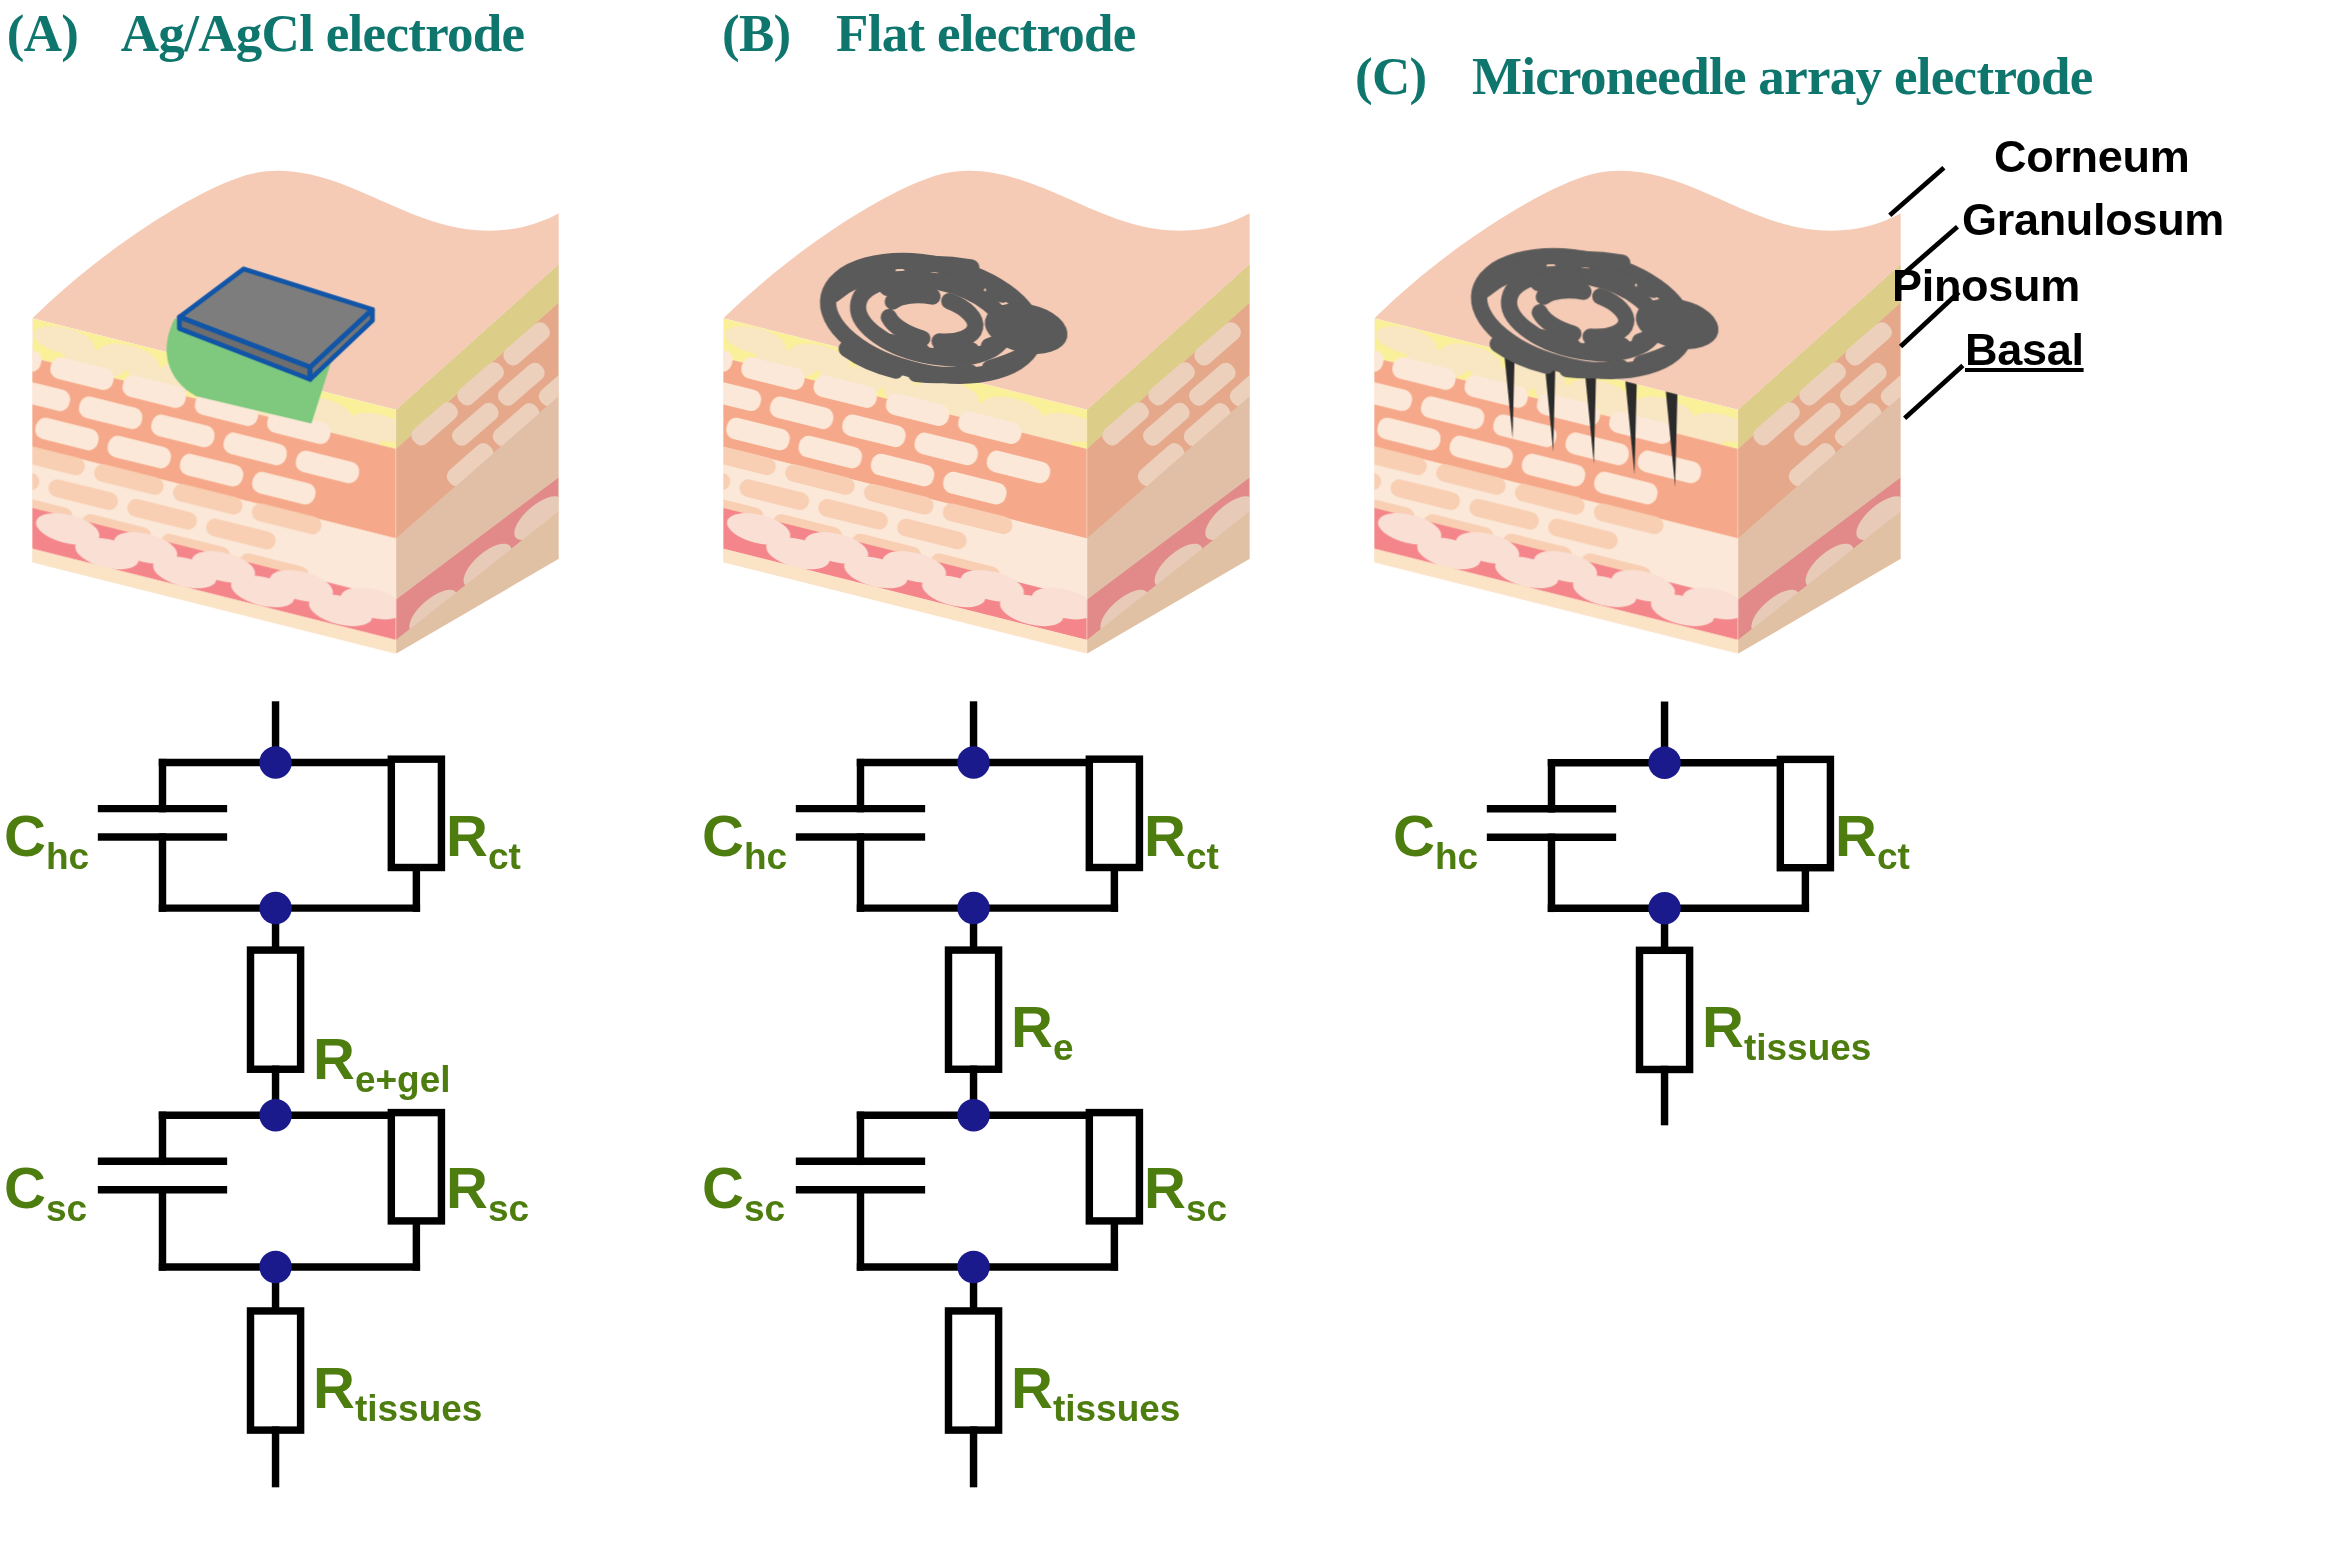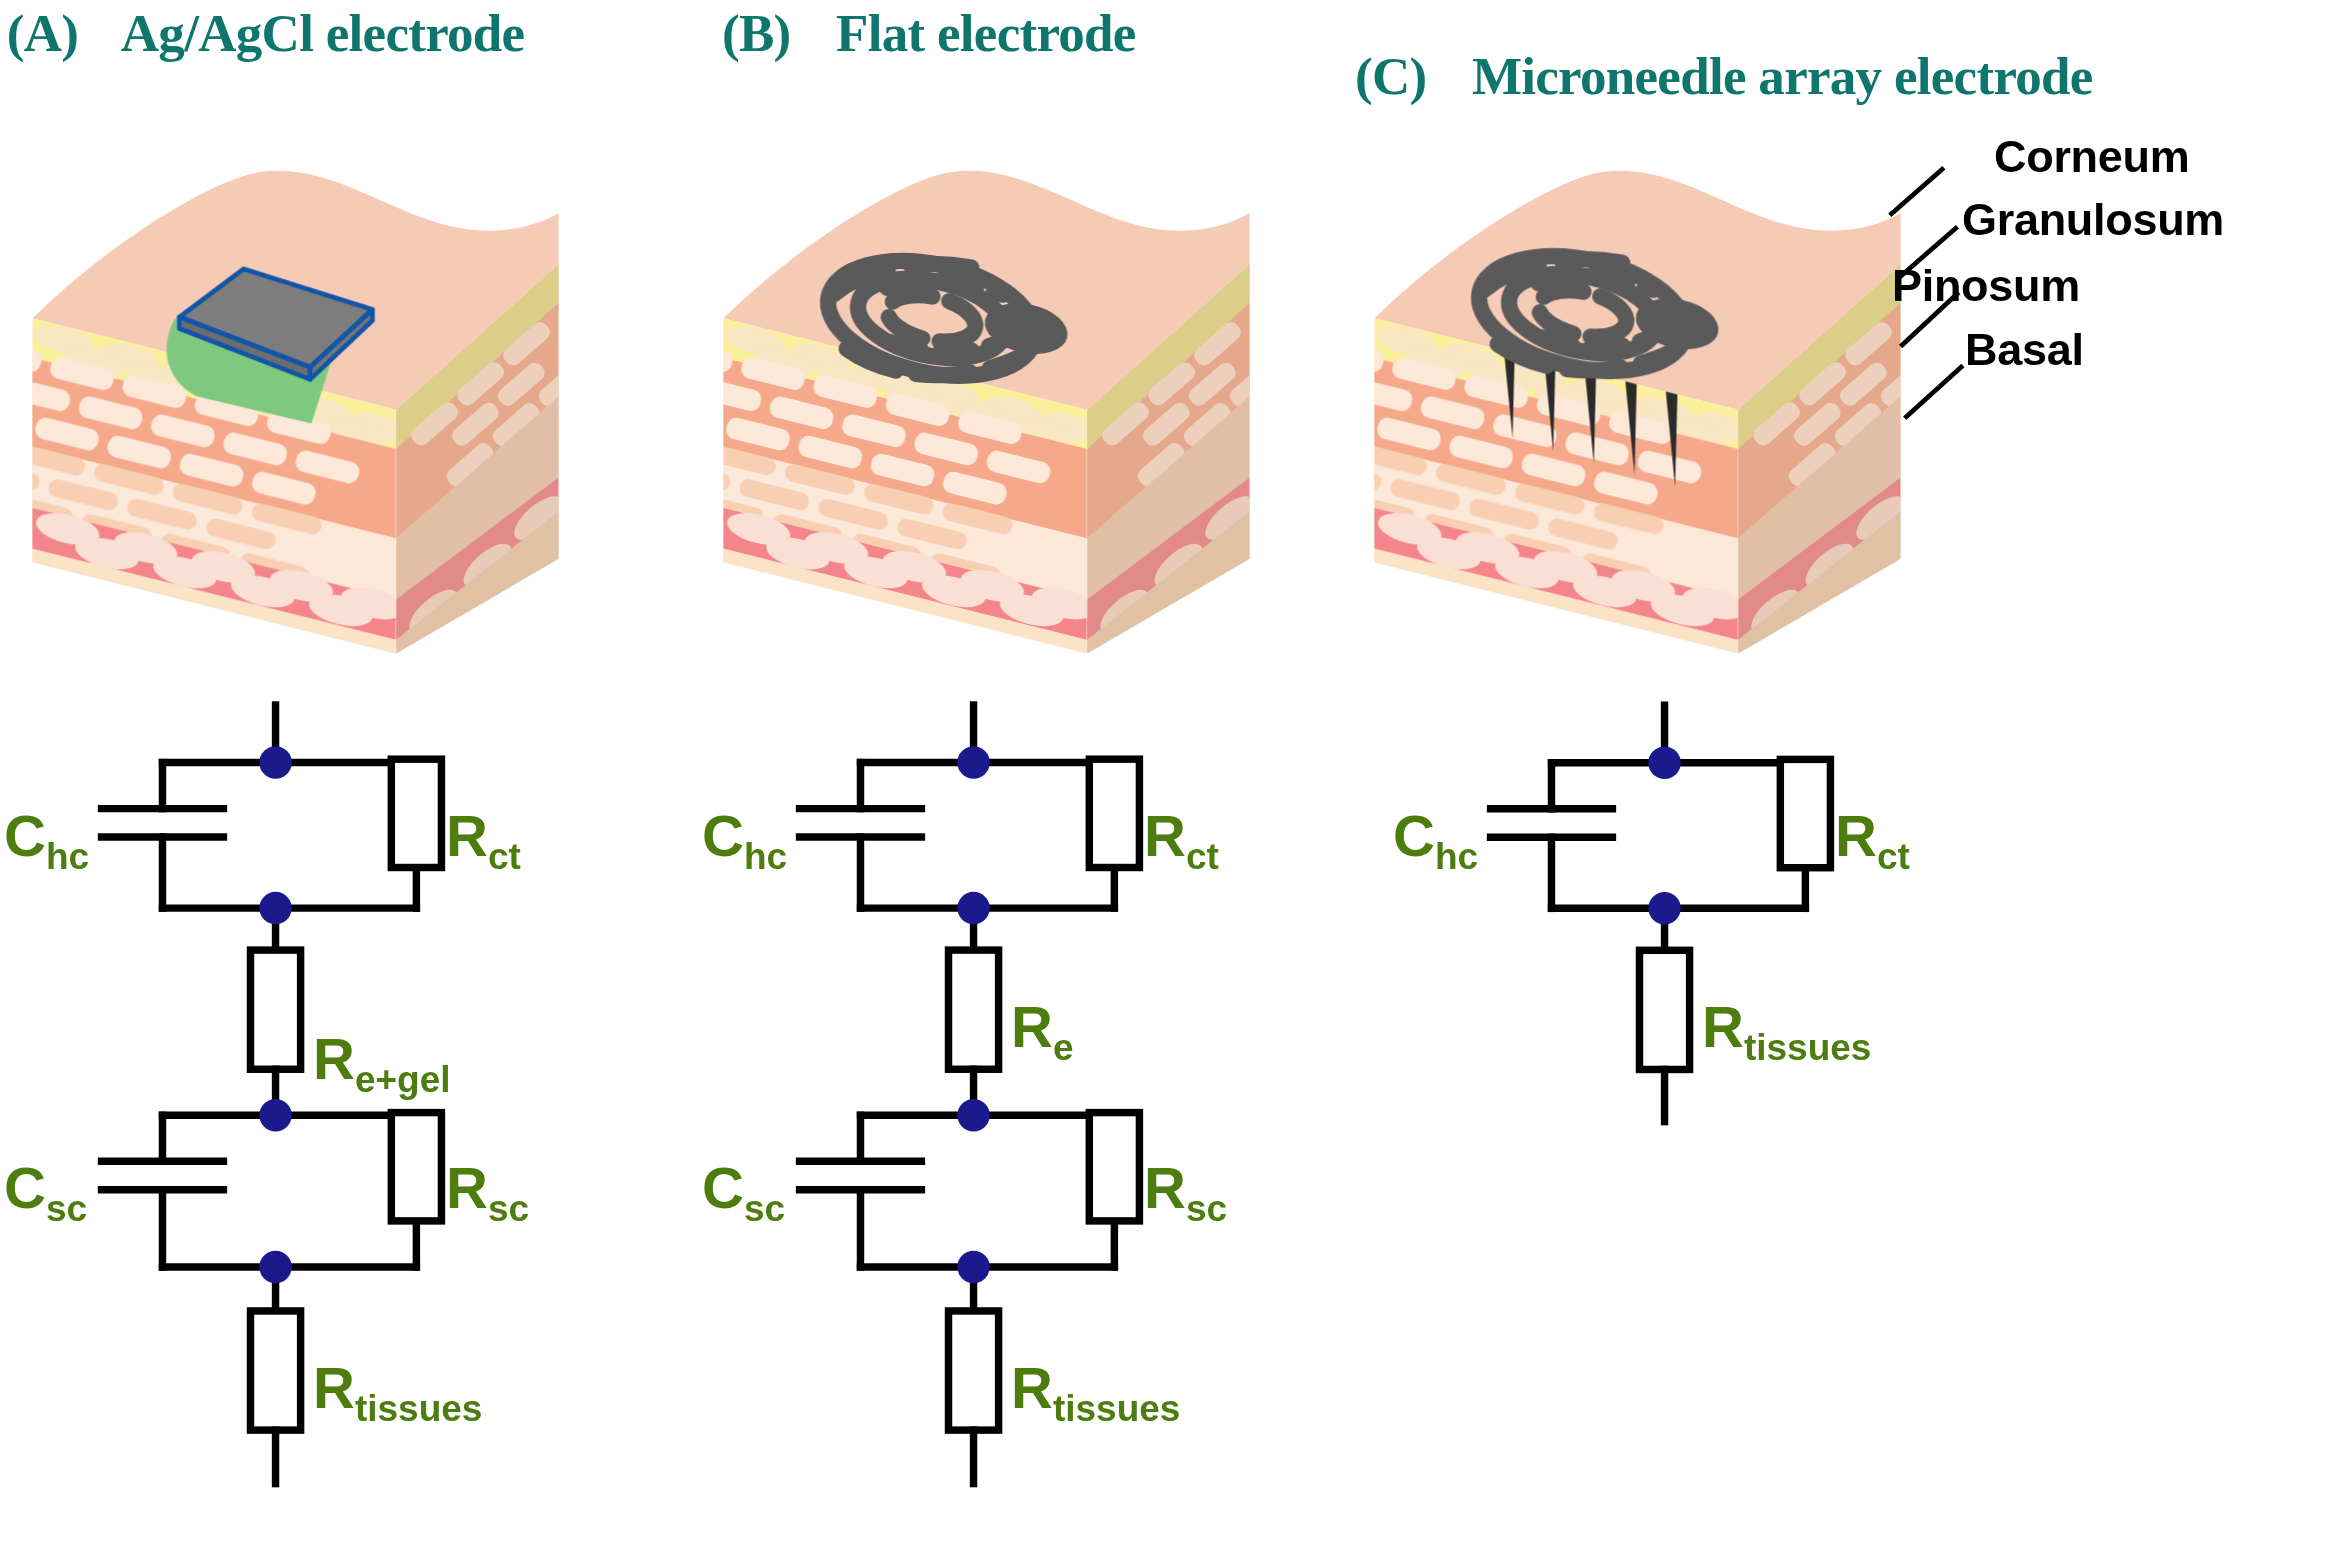--- a/index.html
+++ b/index.html
@@ -414,21 +414,21 @@
 <svg class="leader" width="285" height="352" style="left:1884px;top:115px;" xmlns="http://www.w3.org/2000/svg" viewBox="0 0 420 520">
   <line x1="8" y1="148" x2="88" y2="78" stroke="#000" stroke-width="7"></line>
   <line x1="22" y1="240" x2="108" y2="165" stroke="#000" stroke-width="7"></line>
   <line x1="24" y1="342" x2="110" y2="262" stroke="#000" stroke-width="7"></line>
   <line x1="30" y1="448" x2="116" y2="370" stroke="#000" stroke-width="7"></line>
 </svg>
 
 <div class="layer-label" style="left:1994px;top:131px;">Corneum</div>
 <div class="layer-label" style="left:1962px;top:194px;">Granulosum</div>
 <div class="layer-label" style="left:1892px;top:260px;">Pinosum</div>
-<div class="layer-label" style="left:1965px;top:324px;">Basal</div>
+<div class="layer-label" style="left:1965px;top:324px;text-decoration:underline;">Basal</div>
 
 <svg class="circuit-svg" width="501" height="840" style="left:0px;top:698px;" viewBox="0 0 740 1240" xmlns="http://www.w3.org/2000/svg">
   <g stroke="#000" stroke-width="11" fill="none" stroke-linecap="square">
 
     <line x1="407" y1="10" x2="407" y2="95"></line>
 
     <line x1="240" y1="95" x2="615" y2="95"></line>
     <line x1="240" y1="95" x2="240" y2="163"></line>
     <line x1="240" y1="205" x2="240" y2="310"></line>
     <line x1="240" y1="310" x2="615" y2="310"></line>

